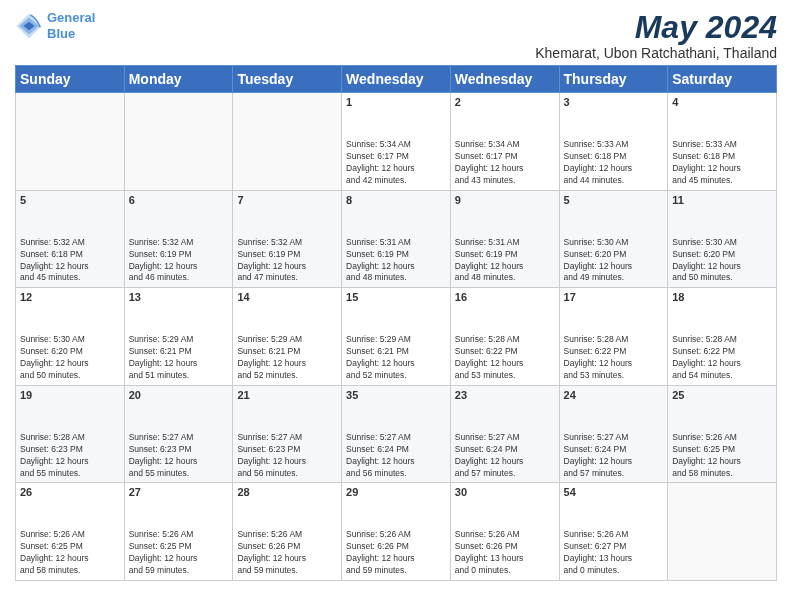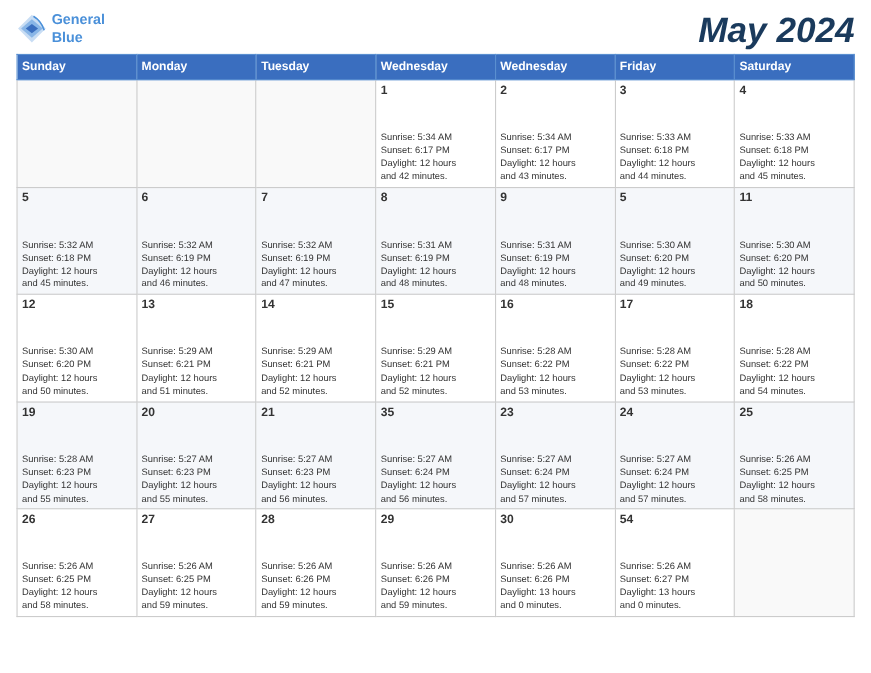--- a/index.html
+++ b/index.html
@@ -54,21 +54,21 @@
       color: #333;
     }
     table {
       width: 100%;
       border-collapse: collapse;
       table-layout: fixed;
     }
     th {
       background-color: #3a6ebf;
       color: #fff;
-      font-size: 11px;
+      font-size: 14px;
       font-weight: bold;
       padding: 5px 4px;
       text-align: left;
       border: 1px solid #5a8fd0;
     }
     td {
       vertical-align: top;
       border: 1px solid #ccc;
       padding: 3px 4px;
       font-size: 9px;
@@ -108,32 +108,33 @@
         <polygon points="20,14 28,20 20,26 12,20" fill="#3a6ebf"></polygon>
         <path d="M22,4 Q32,10 36,22" stroke="#4a90d9" stroke-width="2" fill="none"></path>
       </svg>
       <div class="logo-text">
         <div><span>General</span></div>
         <div><span style="color:#4a90d9">Blue</span></div>
       </div>
     </div>
     <div class="title-block">
       <div class="main-title">May 2024</div>
+      <div class="subtitle">Khemarat, Ubon Ratchathani, Thailand</div>
     </div>
   </div>
 
   <table>
     <thead>
       <tr>
       <th>Sunday</th>
           <th>Monday</th>
           <th>Tuesday</th>
           <th>Wednesday</th>
           <th>Wednesday</th>
-          <th>Friday</th>
+          <th>Thursday</th>
           <th>Saturday</th>
         </tr>
     </thead>
     <tbody id="calendar-body">
     <tr>
           <td class="empty-cell"></td>
           <td class="empty-cell"></td>
           <td class="empty-cell"></td>
           <td>
             <span class="day-num">1</span>

